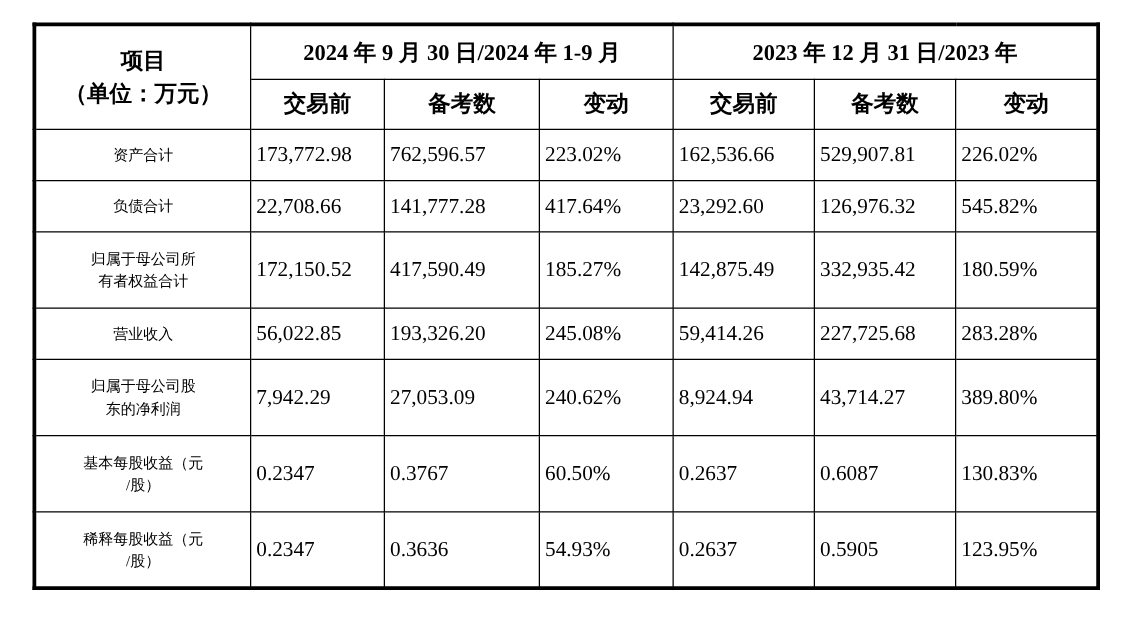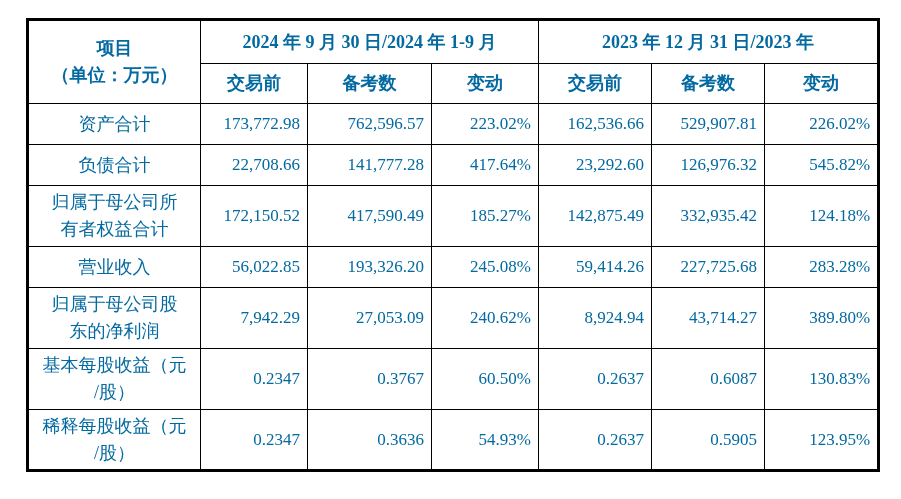--- a/index.html
+++ b/index.html
@@ -7,21 +7,21 @@
     padding: 0;
     background: #ffffff;
   }
   .page {
     position: relative;
     width: 901px;
     height: 499px;
     background: #ffffff;
     overflow: hidden;
     font-family: "Liberation Serif", "DejaVu Serif", serif;
-    color: #0369a1;
+    color: #000000;
   }
   table.fin-table {
     position: absolute;
     left: 26px;
     top: 18px;
     border-collapse: collapse;
     table-layout: fixed;
     width: 851px;
     background: #ffffff;
   }
@@ -47,25 +47,25 @@
 
   .hdr {
     font-weight: bold;
     text-align: center;
     font-size: 18px;
     white-space: pre-line;
   }
   .row-label {
     text-align: center;
     white-space: pre-line;
-    font-size: 18px;
+    font-size: 12px;
     padding: 2px 5px;
   }
   .num {
-    text-align: right;
+    text-align: left;
     padding-right: 7px;
     font-size: 17px;
   }
 </style>
 </head>
 <body>
 
 <div class="page">
   <table class="fin-table">
     <colgroup>
@@ -112,21 +112,21 @@
         <td class="num">545.82%</td>
       </tr>
       <tr class="r-double">
         <td class="row-label">归属于母公司所
 有者权益合计</td>
         <td class="num">172,150.52</td>
         <td class="num">417,590.49</td>
         <td class="num">185.27%</td>
         <td class="num">142,875.49</td>
         <td class="num">332,935.42</td>
-        <td class="num">124.18%</td>
+        <td class="num">180.59%</td>
       </tr>
       <tr class="r-single">
         <td class="row-label">营业收入</td>
         <td class="num">56,022.85</td>
         <td class="num">193,326.20</td>
         <td class="num">245.08%</td>
         <td class="num">59,414.26</td>
         <td class="num">227,725.68</td>
         <td class="num">283.28%</td>
       </tr>

